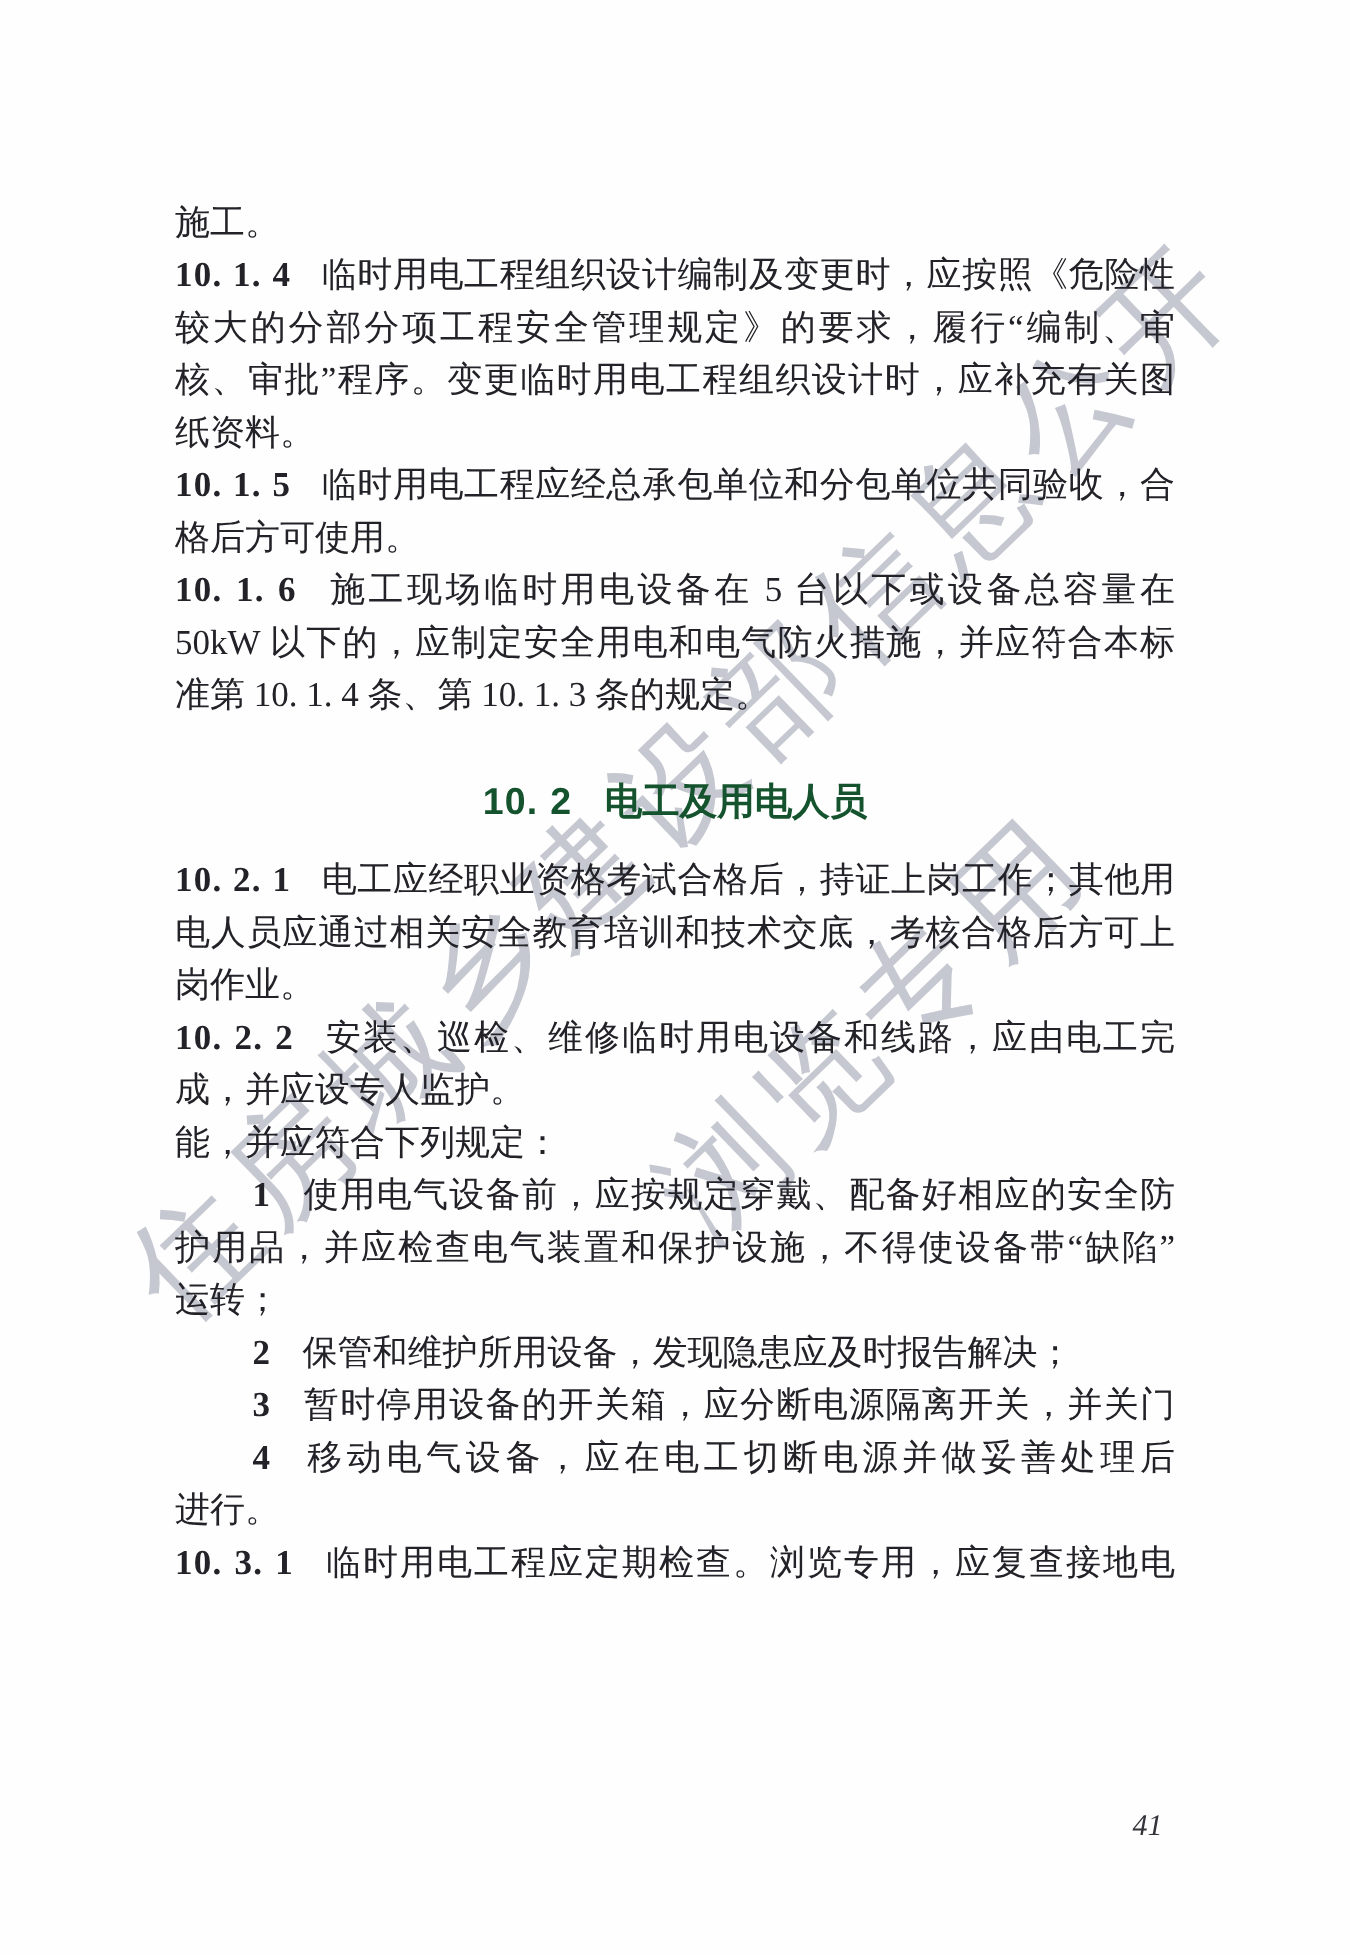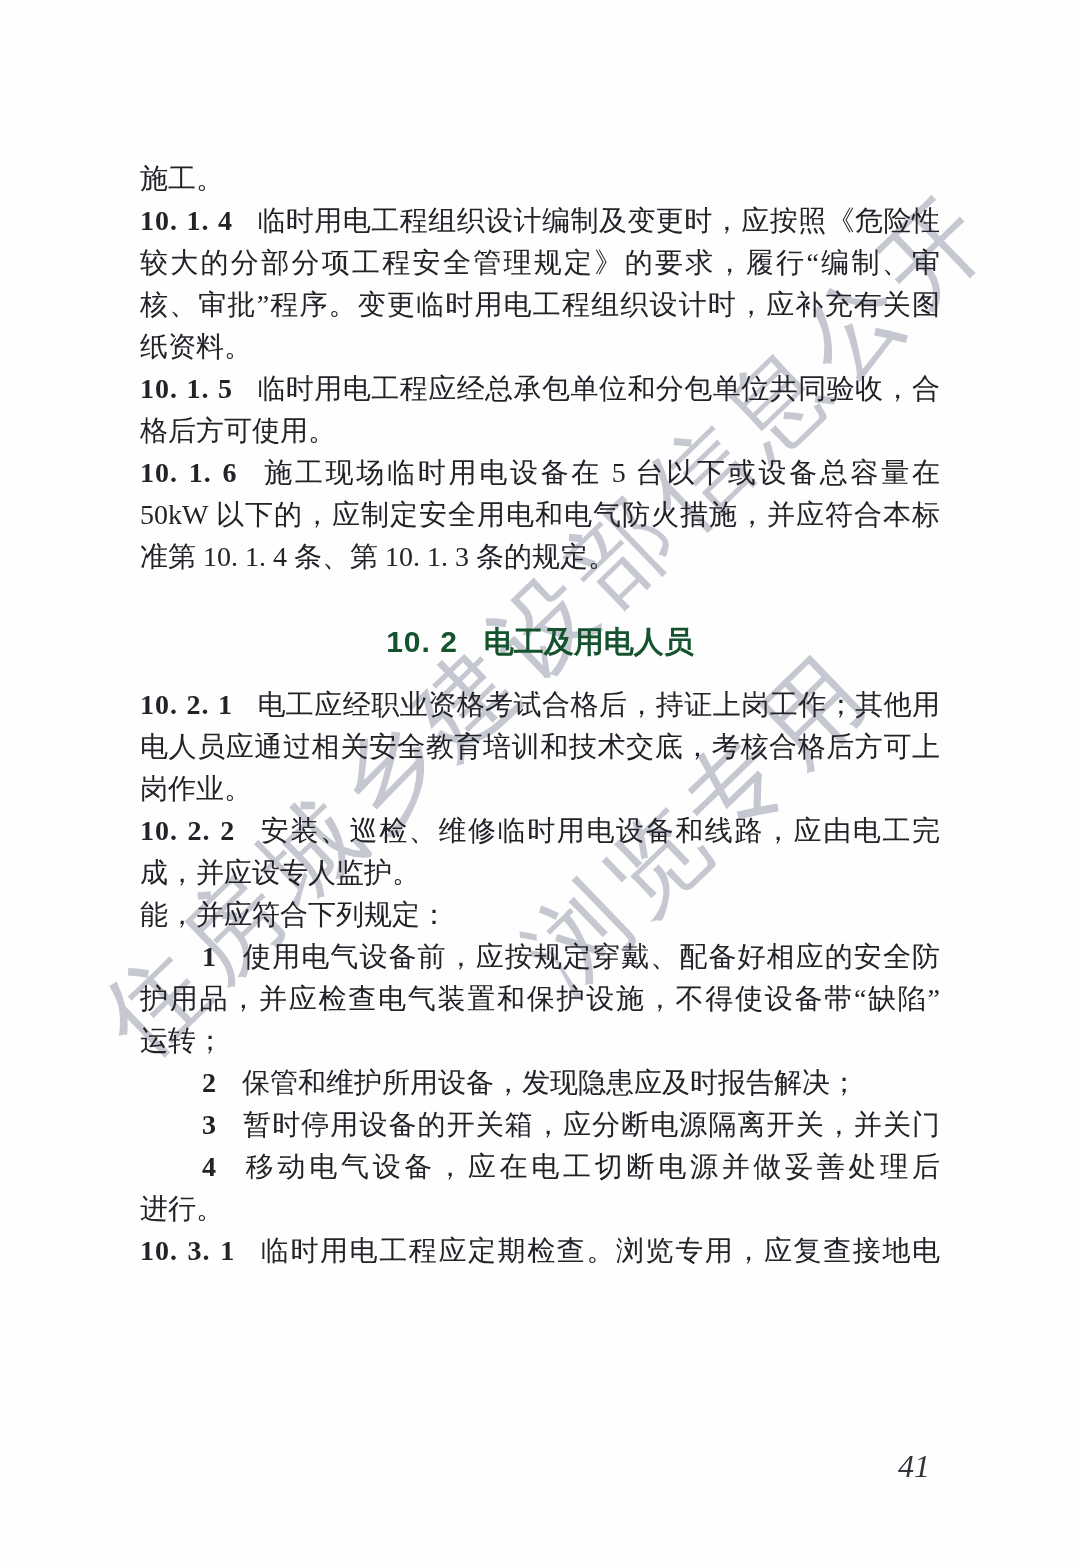--- a/index.html
+++ b/index.html
@@ -67,21 +67,21 @@
     text-align-last:center;
     margin-top:42px;
     margin-bottom:20px;
     color:#14532d;
   }
   .heading .h-num{margin-right:26px;letter-spacing:1px;}
   .page-number{
     position:absolute;
     top:1448px;right:150px;
     z-index:2;
-    font-size:32px;
+    font-size:24px;
     font-style:italic;
     color:#33333a;
     font-family:"Liberation Serif","DejaVu Serif",serif;
   }
 </style>
 </head>
 <body>
 
 <div class="page">
 

